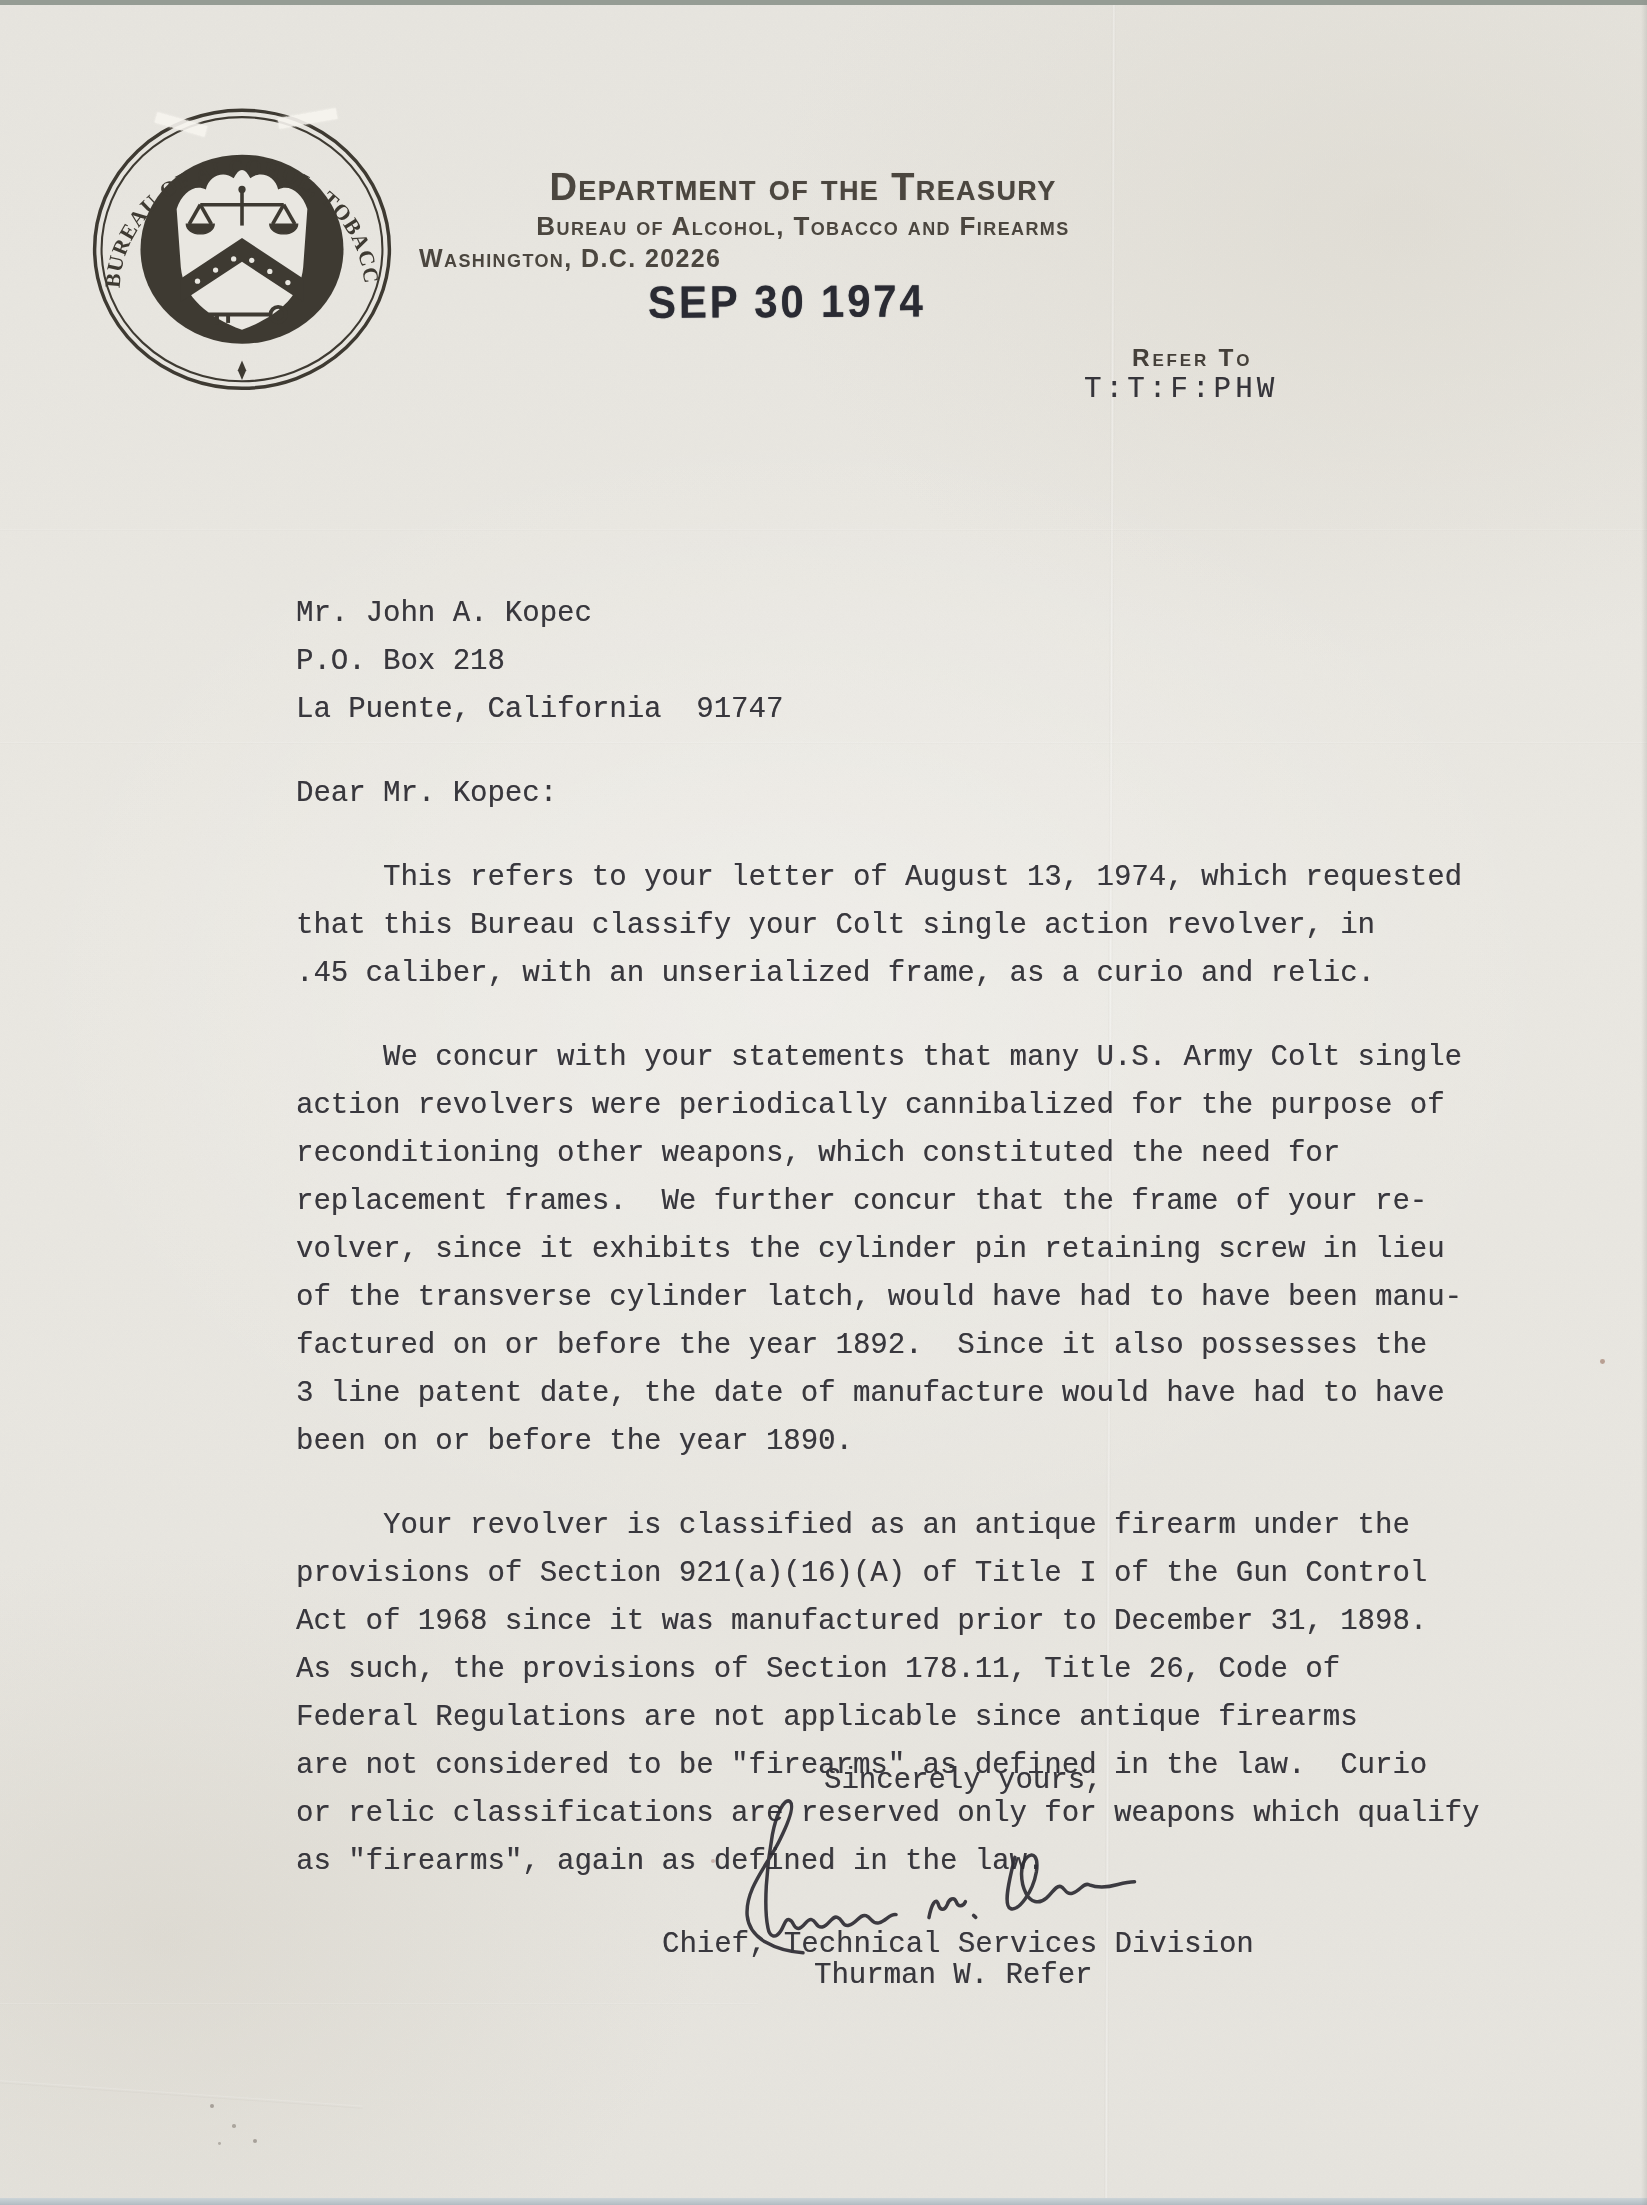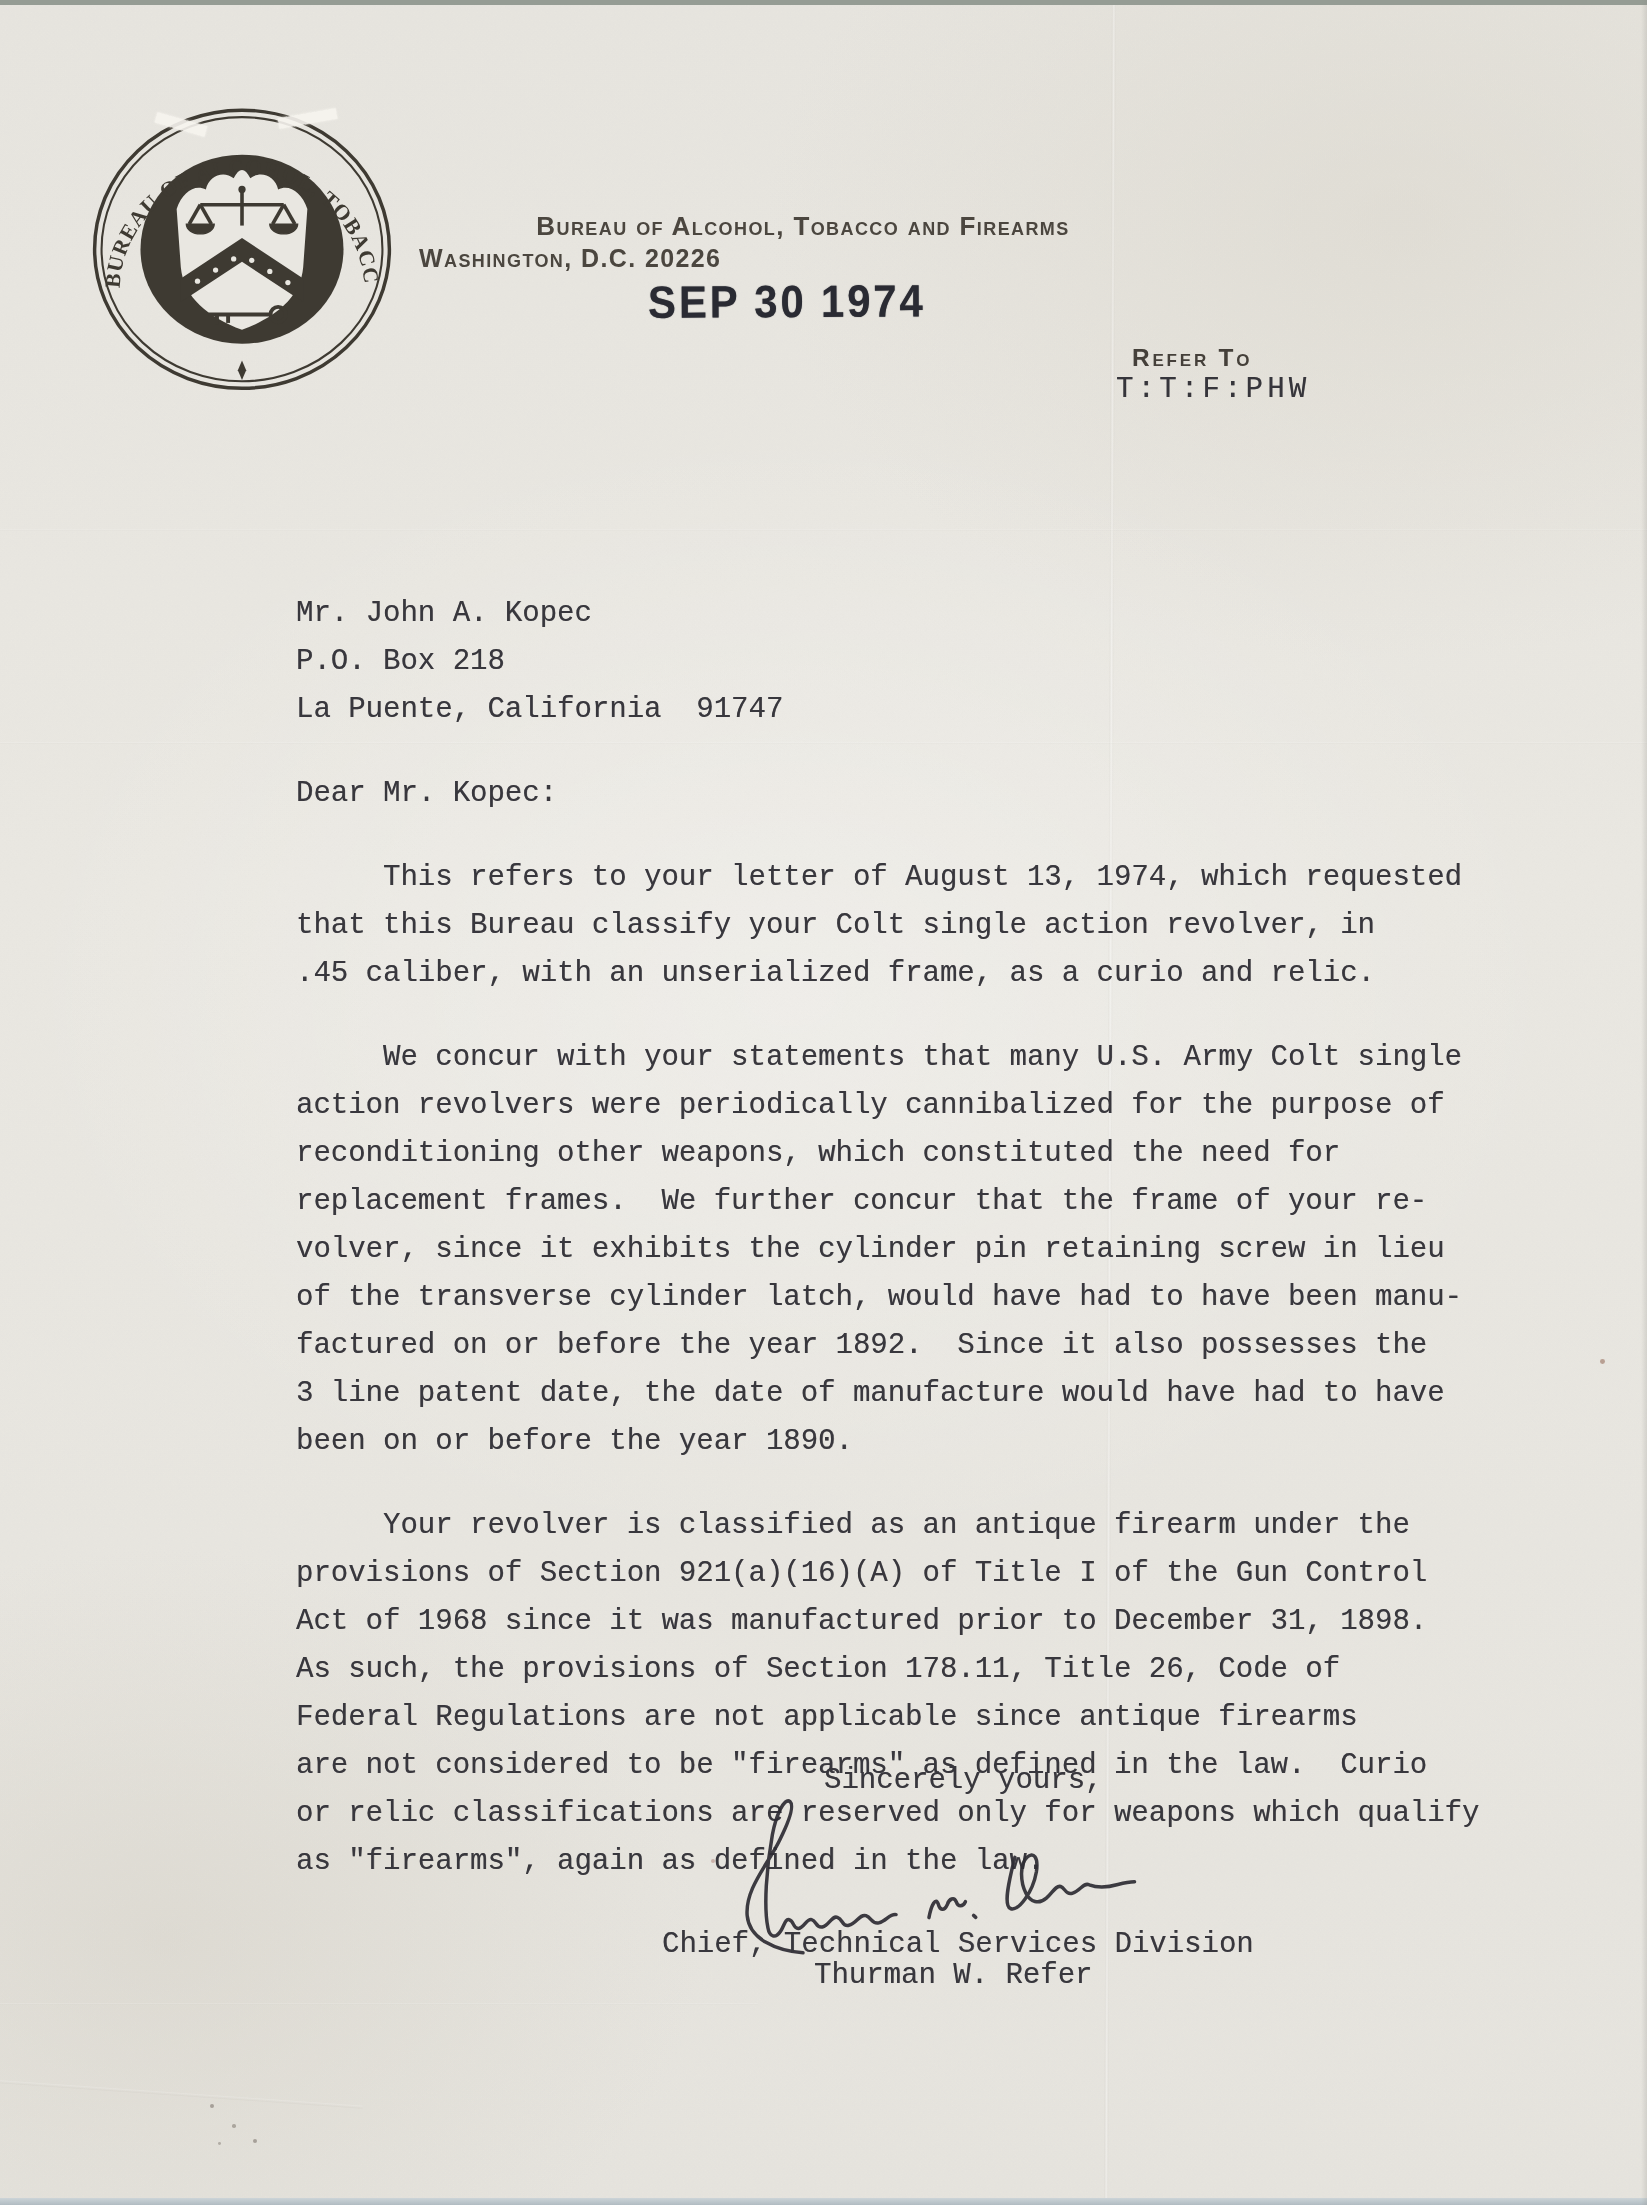--- a/index.html
+++ b/index.html
@@ -38,21 +38,21 @@
   
   .lh{position:absolute;color:#4b463f;font-variant:small-caps;font-weight:700;white-space:nowrap;}
   .dept{left:419px;top:166px;width:768px;text-align:center;font-size:38px;letter-spacing:1.4px;
     text-shadow:0 0 0.7px rgba(75,70,63,0.5);}
   .bureau{left:419px;top:211px;width:768px;text-align:center;font-size:26px;letter-spacing:1.4px;}
   .city{left:419px;top:244px;width:768px;text-align:left;font-size:25px;letter-spacing:1.4px;}
   .stamp{position:absolute;left:648px;top:278px;font-family:"Liberation Sans",sans-serif;
     font-weight:700;font-size:42px;letter-spacing:2.8px;color:#2a2b33;white-space:nowrap;
     transform:scale(1,1.08) rotate(-0.3deg);text-shadow:0 0 1px rgba(42,43,51,0.65);}
   .refer-label{left:1132px;top:344px;font-size:24.4px;letter-spacing:2.8px;color:#45403a;}
-  .refer-code{position:absolute;left:1116px;top:373px;font-family:"Liberation Mono","DejaVu Sans Mono",monospace;
+  .refer-code{position:absolute;left:1084px;top:373px;font-family:"Liberation Mono","DejaVu Sans Mono",monospace;
     font-size:29px;letter-spacing:4.2px;color:#36353b;white-space:nowrap;
     text-shadow:0.2px 0.2px 0.5px rgba(54,53,59,0.6);}
   
   .tw{font-family:"Liberation Mono","DejaVu Sans Mono",monospace;font-size:29px;line-height:48px;
     color:#38373d;white-space:pre;text-shadow:0.3px 0.3px 0.6px rgba(56,55,61,0.55);}
   .body-col{position:absolute;left:296px;top:590px;width:1201px;}
   .body-col .block{margin:0 0 36px 0;}
   .val{position:absolute;left:824px;top:1757px;text-align:center;}
   .typed-name{position:absolute;left:814px;top:1952px;}
   .title-line{position:absolute;left:662px;top:1921px;}
@@ -125,20 +125,21 @@
     <g stroke="#3e3a32" stroke-width="2.8" fill="none">
       <circle cx="136" cy="150" r="5.5"></circle>
       <line x1="130" y1="150" x2="86" y2="150"></line>
       <line x1="92" y1="150" x2="92" y2="157"></line>
         <line x1="100" y1="150" x2="100" y2="156"></line>
     </g>
   </svg>
   <div class="tape tape1"></div>
   <div class="tape tape2"></div>
 
+  <div class="lh dept">Department of the Treasury</div>
   <div class="lh bureau">Bureau of Alcohol, Tobacco and Firearms</div>
   <div class="lh city">Washington, D.C. 20226</div>
   <div class="stamp">SEP 30 1974</div>
   <div class="lh refer-label">Refer To</div>
   <div class="refer-code">T:T:F:PHW</div>
 
   <div class="body-col">
     <div class="tw block">Mr. John A. Kopec
 P.O. Box 218
 La Puente, California  91747</div>

